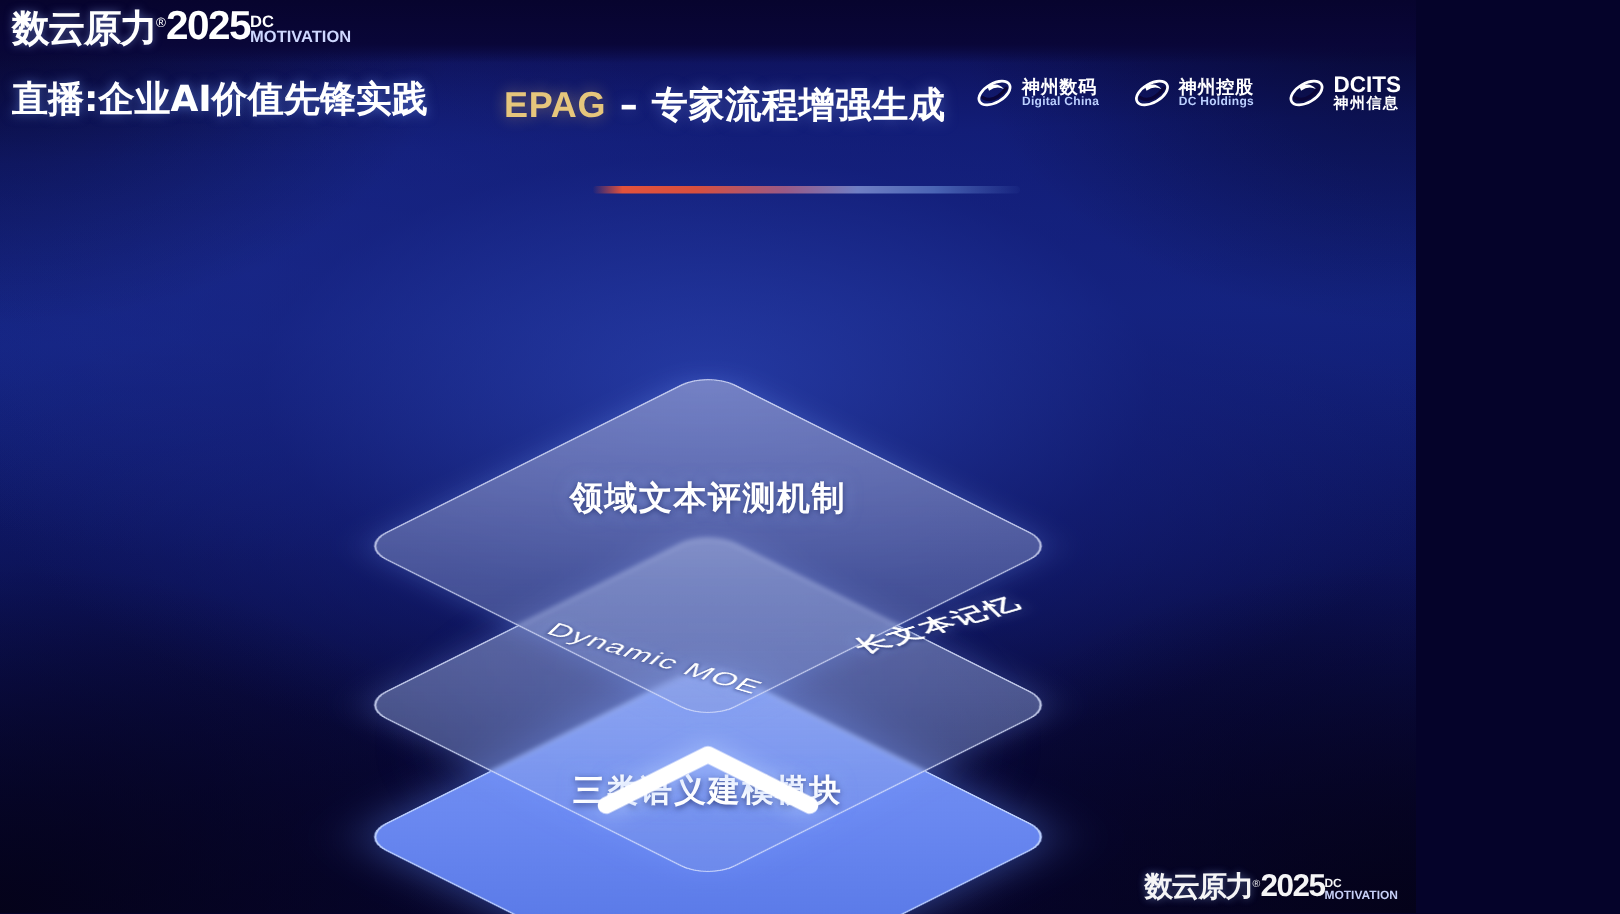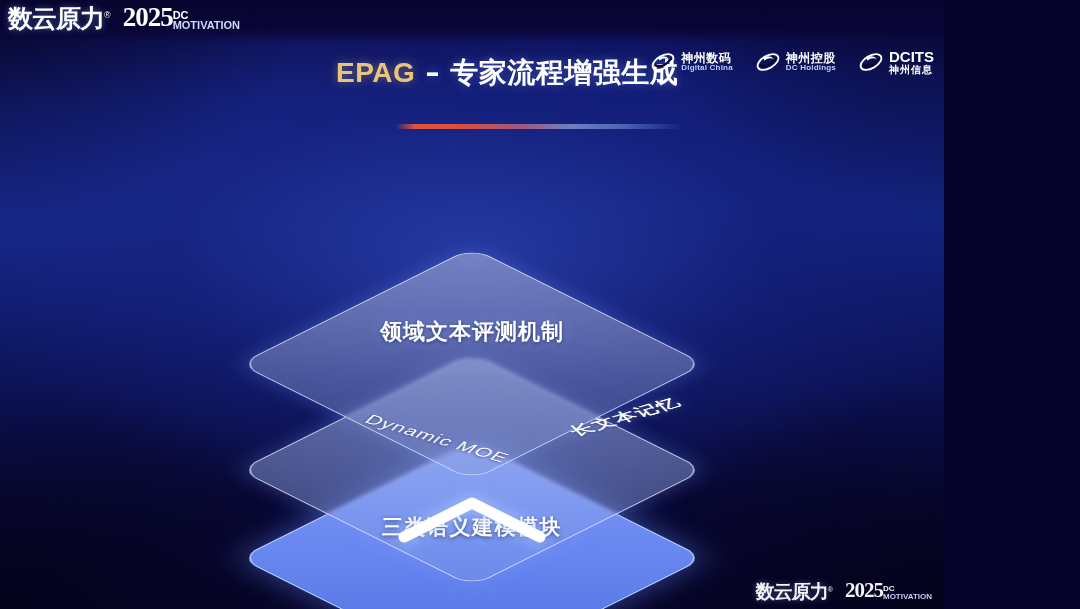--- a/index.html
+++ b/index.html
@@ -66,22 +66,22 @@
     position: relative;
     top: -11px;
     left: 0px;
   }
   .brand-year {
     font-size: 27px;
     font-weight: 700;
     color: #ffffff;
     line-height: 1;
     letter-spacing: -1px;
-    margin-left: 12px;
-    font-family: Liberation Serif, serif;
+    margin-left: 0;
+    font-family: Liberation Sans, sans-serif;
   }
   .brand-dc {
     display: inline-flex;
     flex-direction: column;
     line-height: 0.92;
     margin-left: 0;
     position: relative;
     top: -1px;
   }
   .brand-dc .dc {
@@ -158,21 +158,21 @@
     color: #ffffff;
     font-family: "DejaVu Sans", sans-serif;
     letter-spacing: 1px;
   }
 
   
   .headline {
     position: absolute;
     top: 54px;
     left: 336px;
-    font-size: 28px;
+    font-size: 24px;
     font-weight: 700;
     white-space: nowrap;
     z-index: 5;
     font-family: "DejaVu Sans", sans-serif;
     letter-spacing: 0.5px;
   }
   .headline .gold {
     color: #e6c67c;
     font-family: "Liberation Sans", sans-serif;
     text-shadow: 0 0 10px rgba(230,190,110,0.45);
@@ -368,20 +368,21 @@
   <div class="brand">
     <span class="brand-cn">数云原力</span>
     <span class="brand-reg">®</span>
     <span class="brand-year">2025</span>
     <span class="brand-dc">
       <span class="dc">DC</span>
       <span class="mot">MOTIVATION</span>
     </span>
   </div>
 
+  <div class="livetitle">直播:企业AI价值先锋实践</div>
 
   <div class="partners">
 
     <div class="partner">
       <svg class="swirl" viewBox="0 0 100 100">
         <ellipse cx="50" cy="50" rx="44" ry="24" fill="none" stroke="#ffffff" stroke-width="7" transform="rotate(-30 50 50)"></ellipse>
         <path d="M20 62 Q50 78 80 38" fill="none" stroke="#0a0538" stroke-width="9" stroke-linecap="round"></path>
         <path d="M32 34 Q58 20 74 40 Q56 30 36 44 Z" fill="#ffffff"></path>
       </svg>
       <span class="partner-txt">

